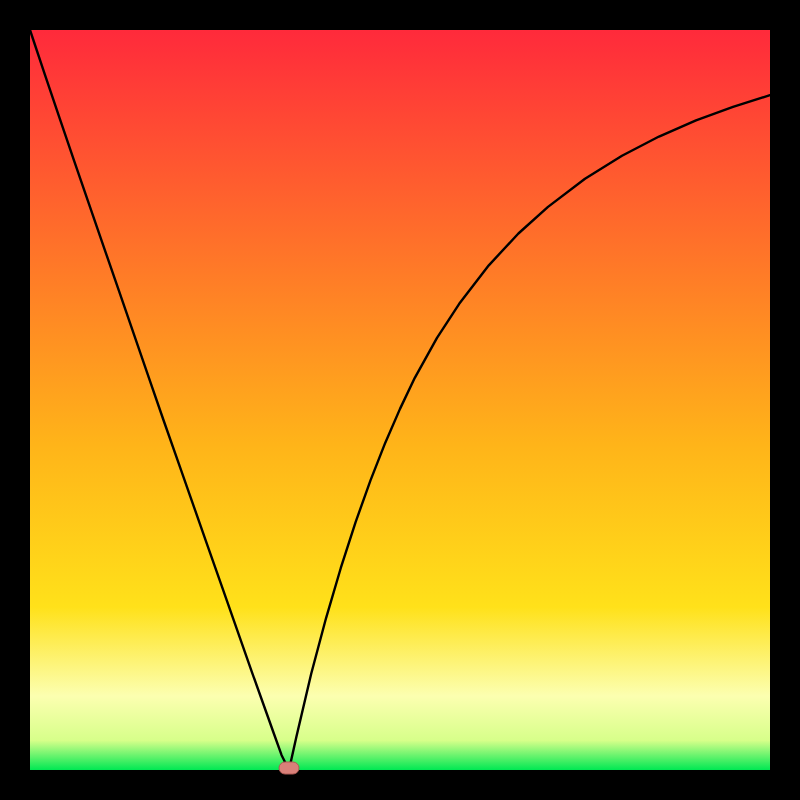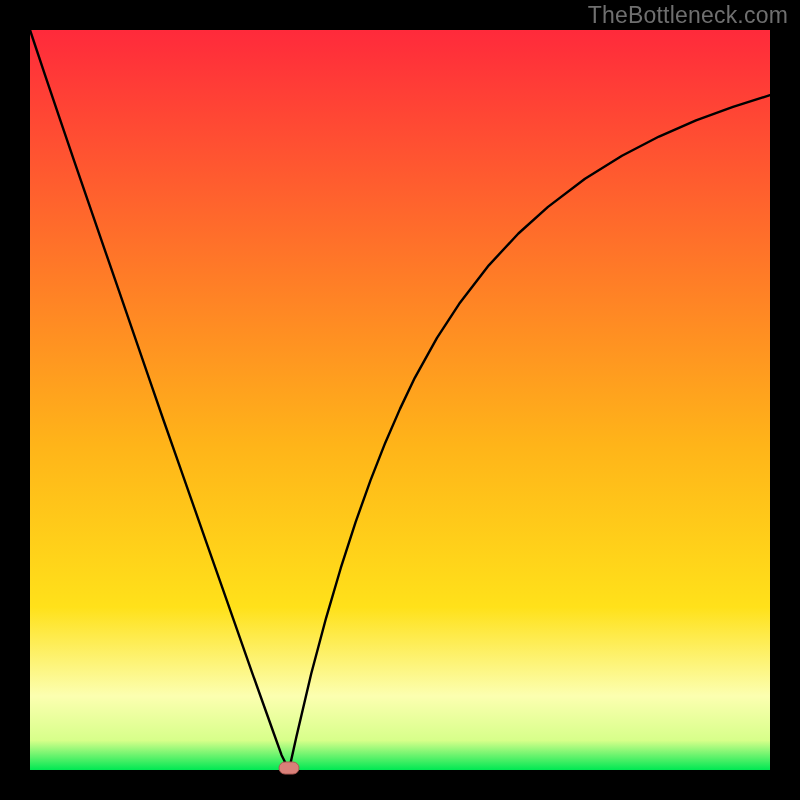--- a/index.html
+++ b/index.html
@@ -48,14 +48,13 @@
 
     <rect x="0" y="0" width="800" height="800" fill="#000"></rect>
 
     <rect id="plot-bg" x="30" y="30" width="740" height="740" fill="url(#bg-grad)"></rect>
 
     <path id="curve-path" d="M30.00 30.00 L44.80 74.40 L59.60 118.06 L74.40 161.72 L89.20 204.64 L104.00 247.56 L118.80 290.48 L133.60 333.40 L148.40 376.32 L163.20 419.24 L178.00 461.42 L192.80 503.60 L207.60 545.78 L222.40 587.96 L237.20 630.14 L252.00 672.32 L266.80 713.76 L274.20 734.48 L281.60 755.20 L289.00 770.00 L296.40 736.70 L311.20 673.80 L326.00 618.30 L340.80 567.98 L355.60 522.10 L370.40 480.66 L385.20 442.92 L400.00 408.88 L414.80 377.80 L437.00 337.84 L459.20 303.80 L488.80 265.32 L518.40 233.50 L548.00 206.86 L585.00 178.74 L622.00 155.80 L659.00 136.56 L696.00 120.28 L733.00 106.96 L770.00 95.12" fill="none" stroke="#000000" stroke-width="2.4" stroke-linejoin="round" stroke-linecap="round"></path>
 
     <rect id="min-marker" x="279.0" y="762.0" width="20" height="12" rx="6" ry="6" fill="#d98079" stroke="#b05a54" stroke-width="1"></rect>
   </svg>
 
-  <div class="attribution">TheBottleneck.com</div>
 </div>
 
 </body></html>

